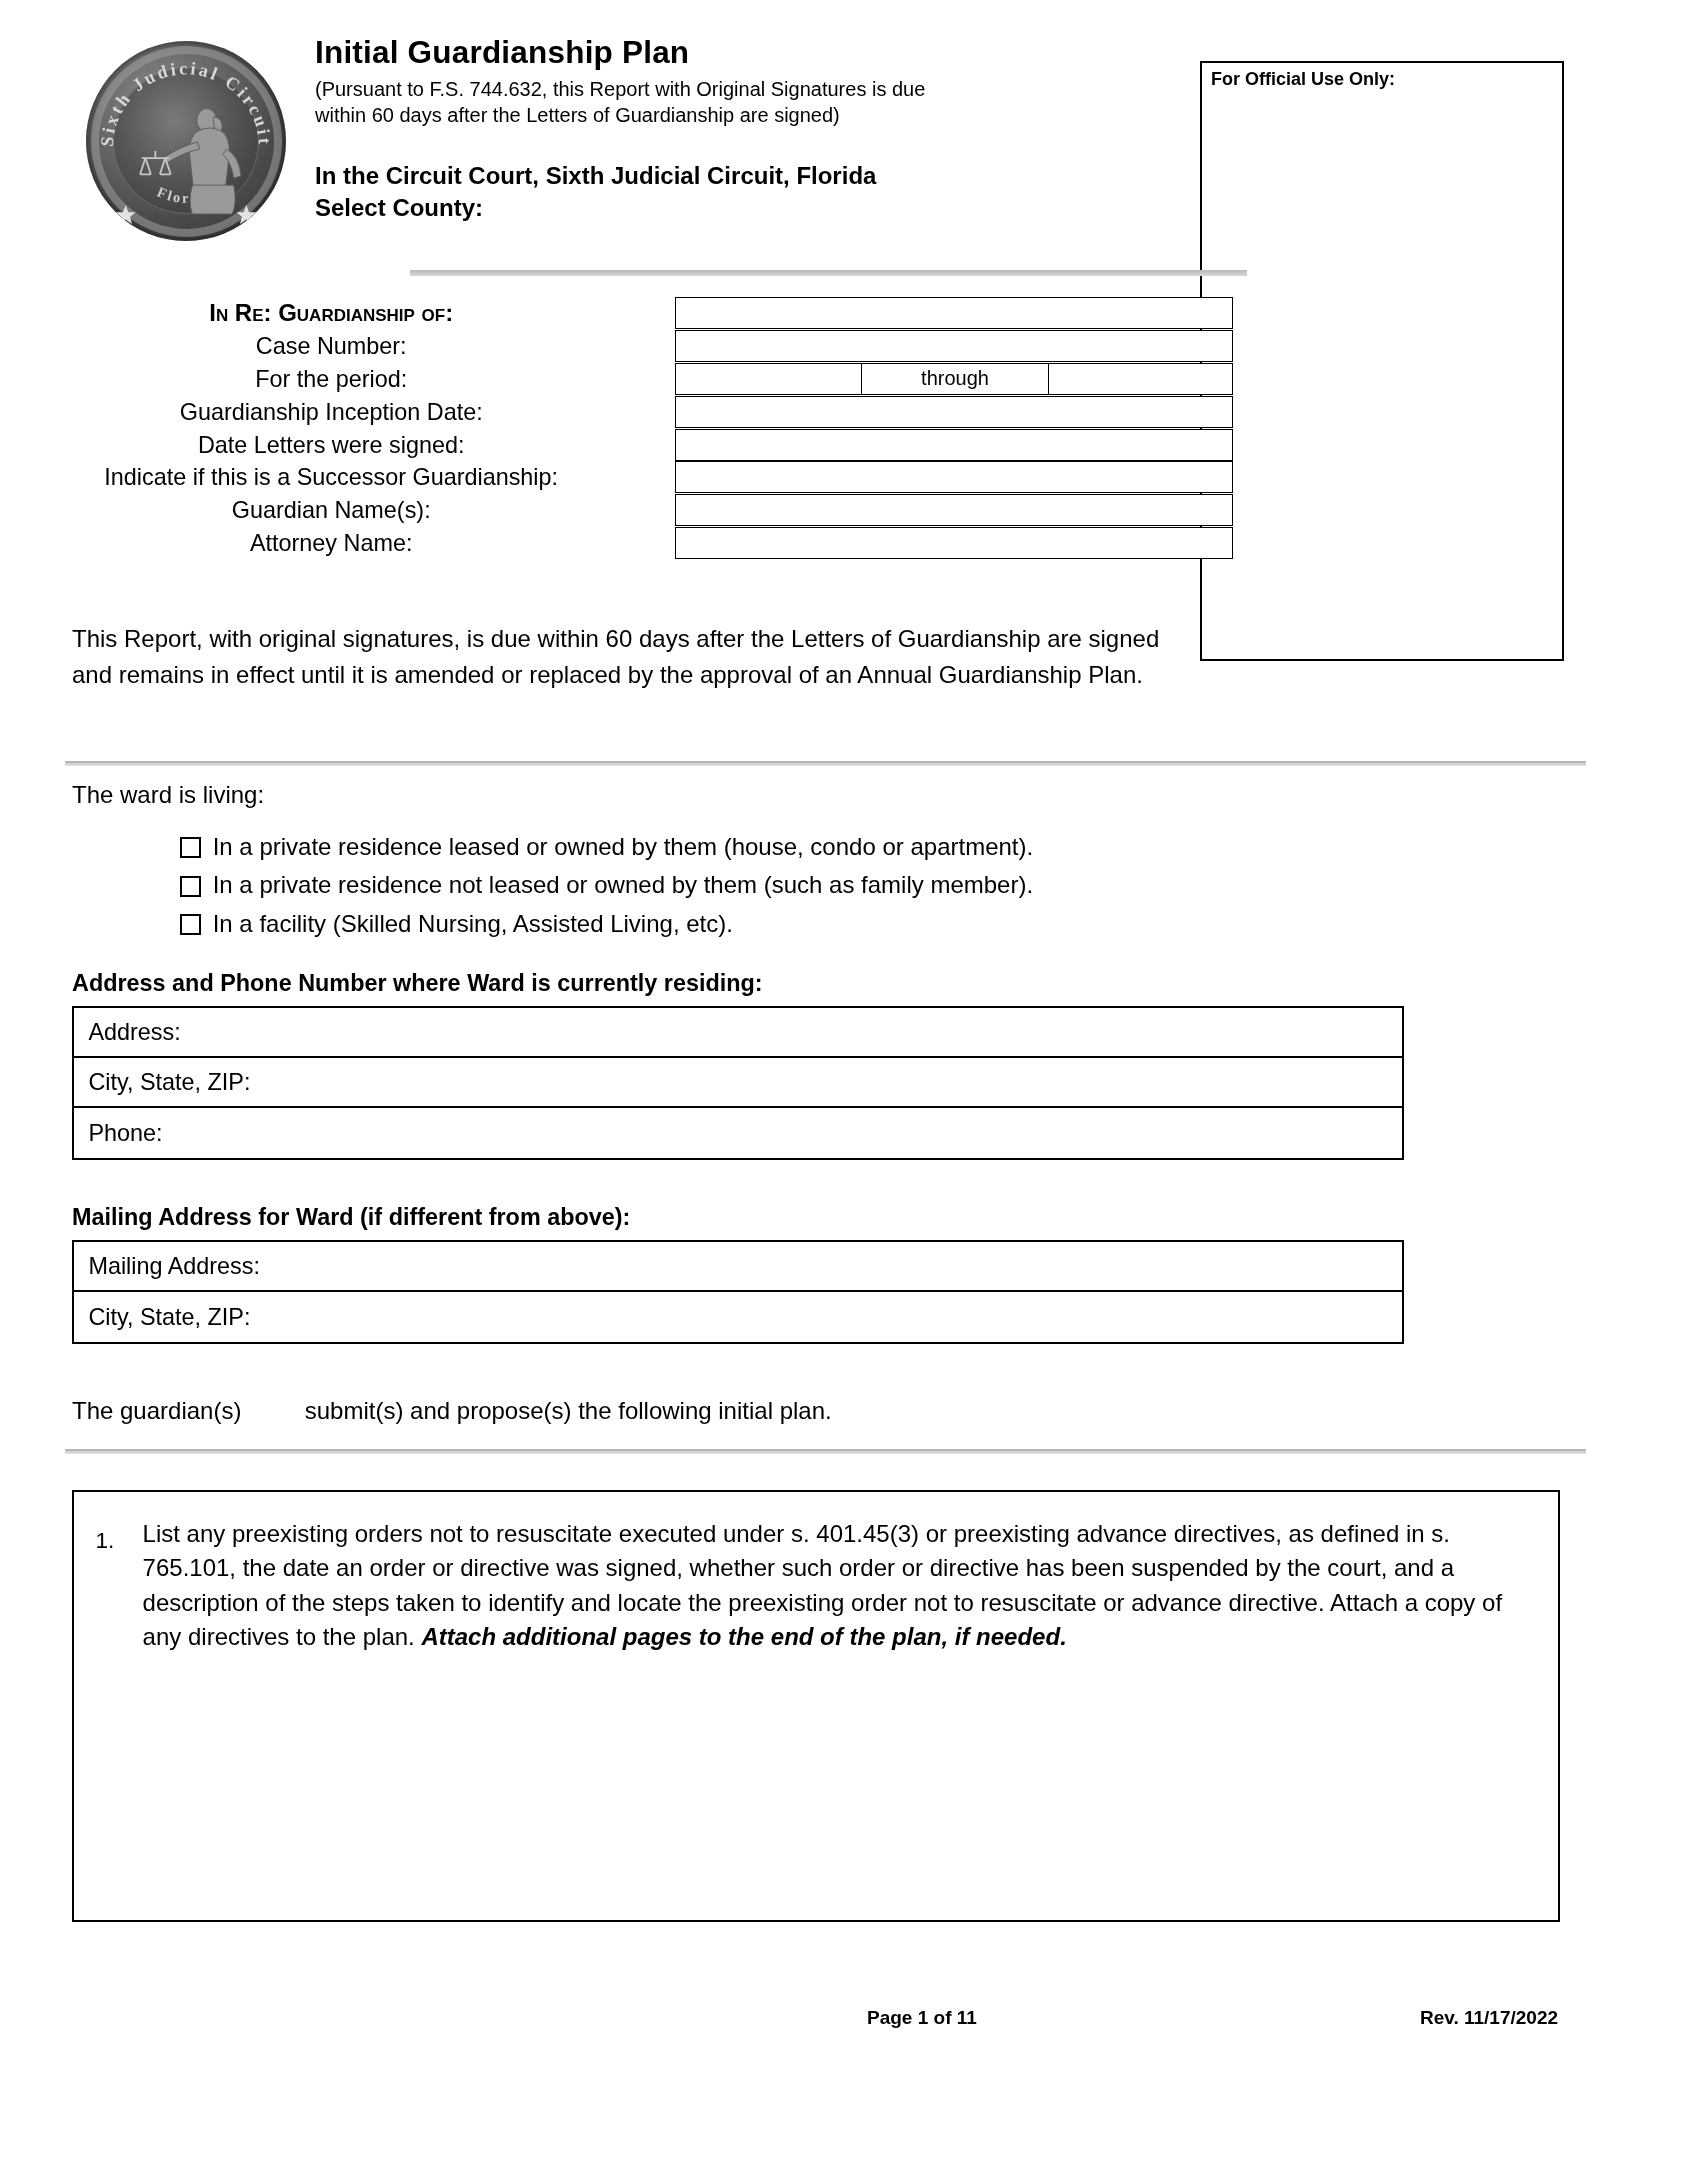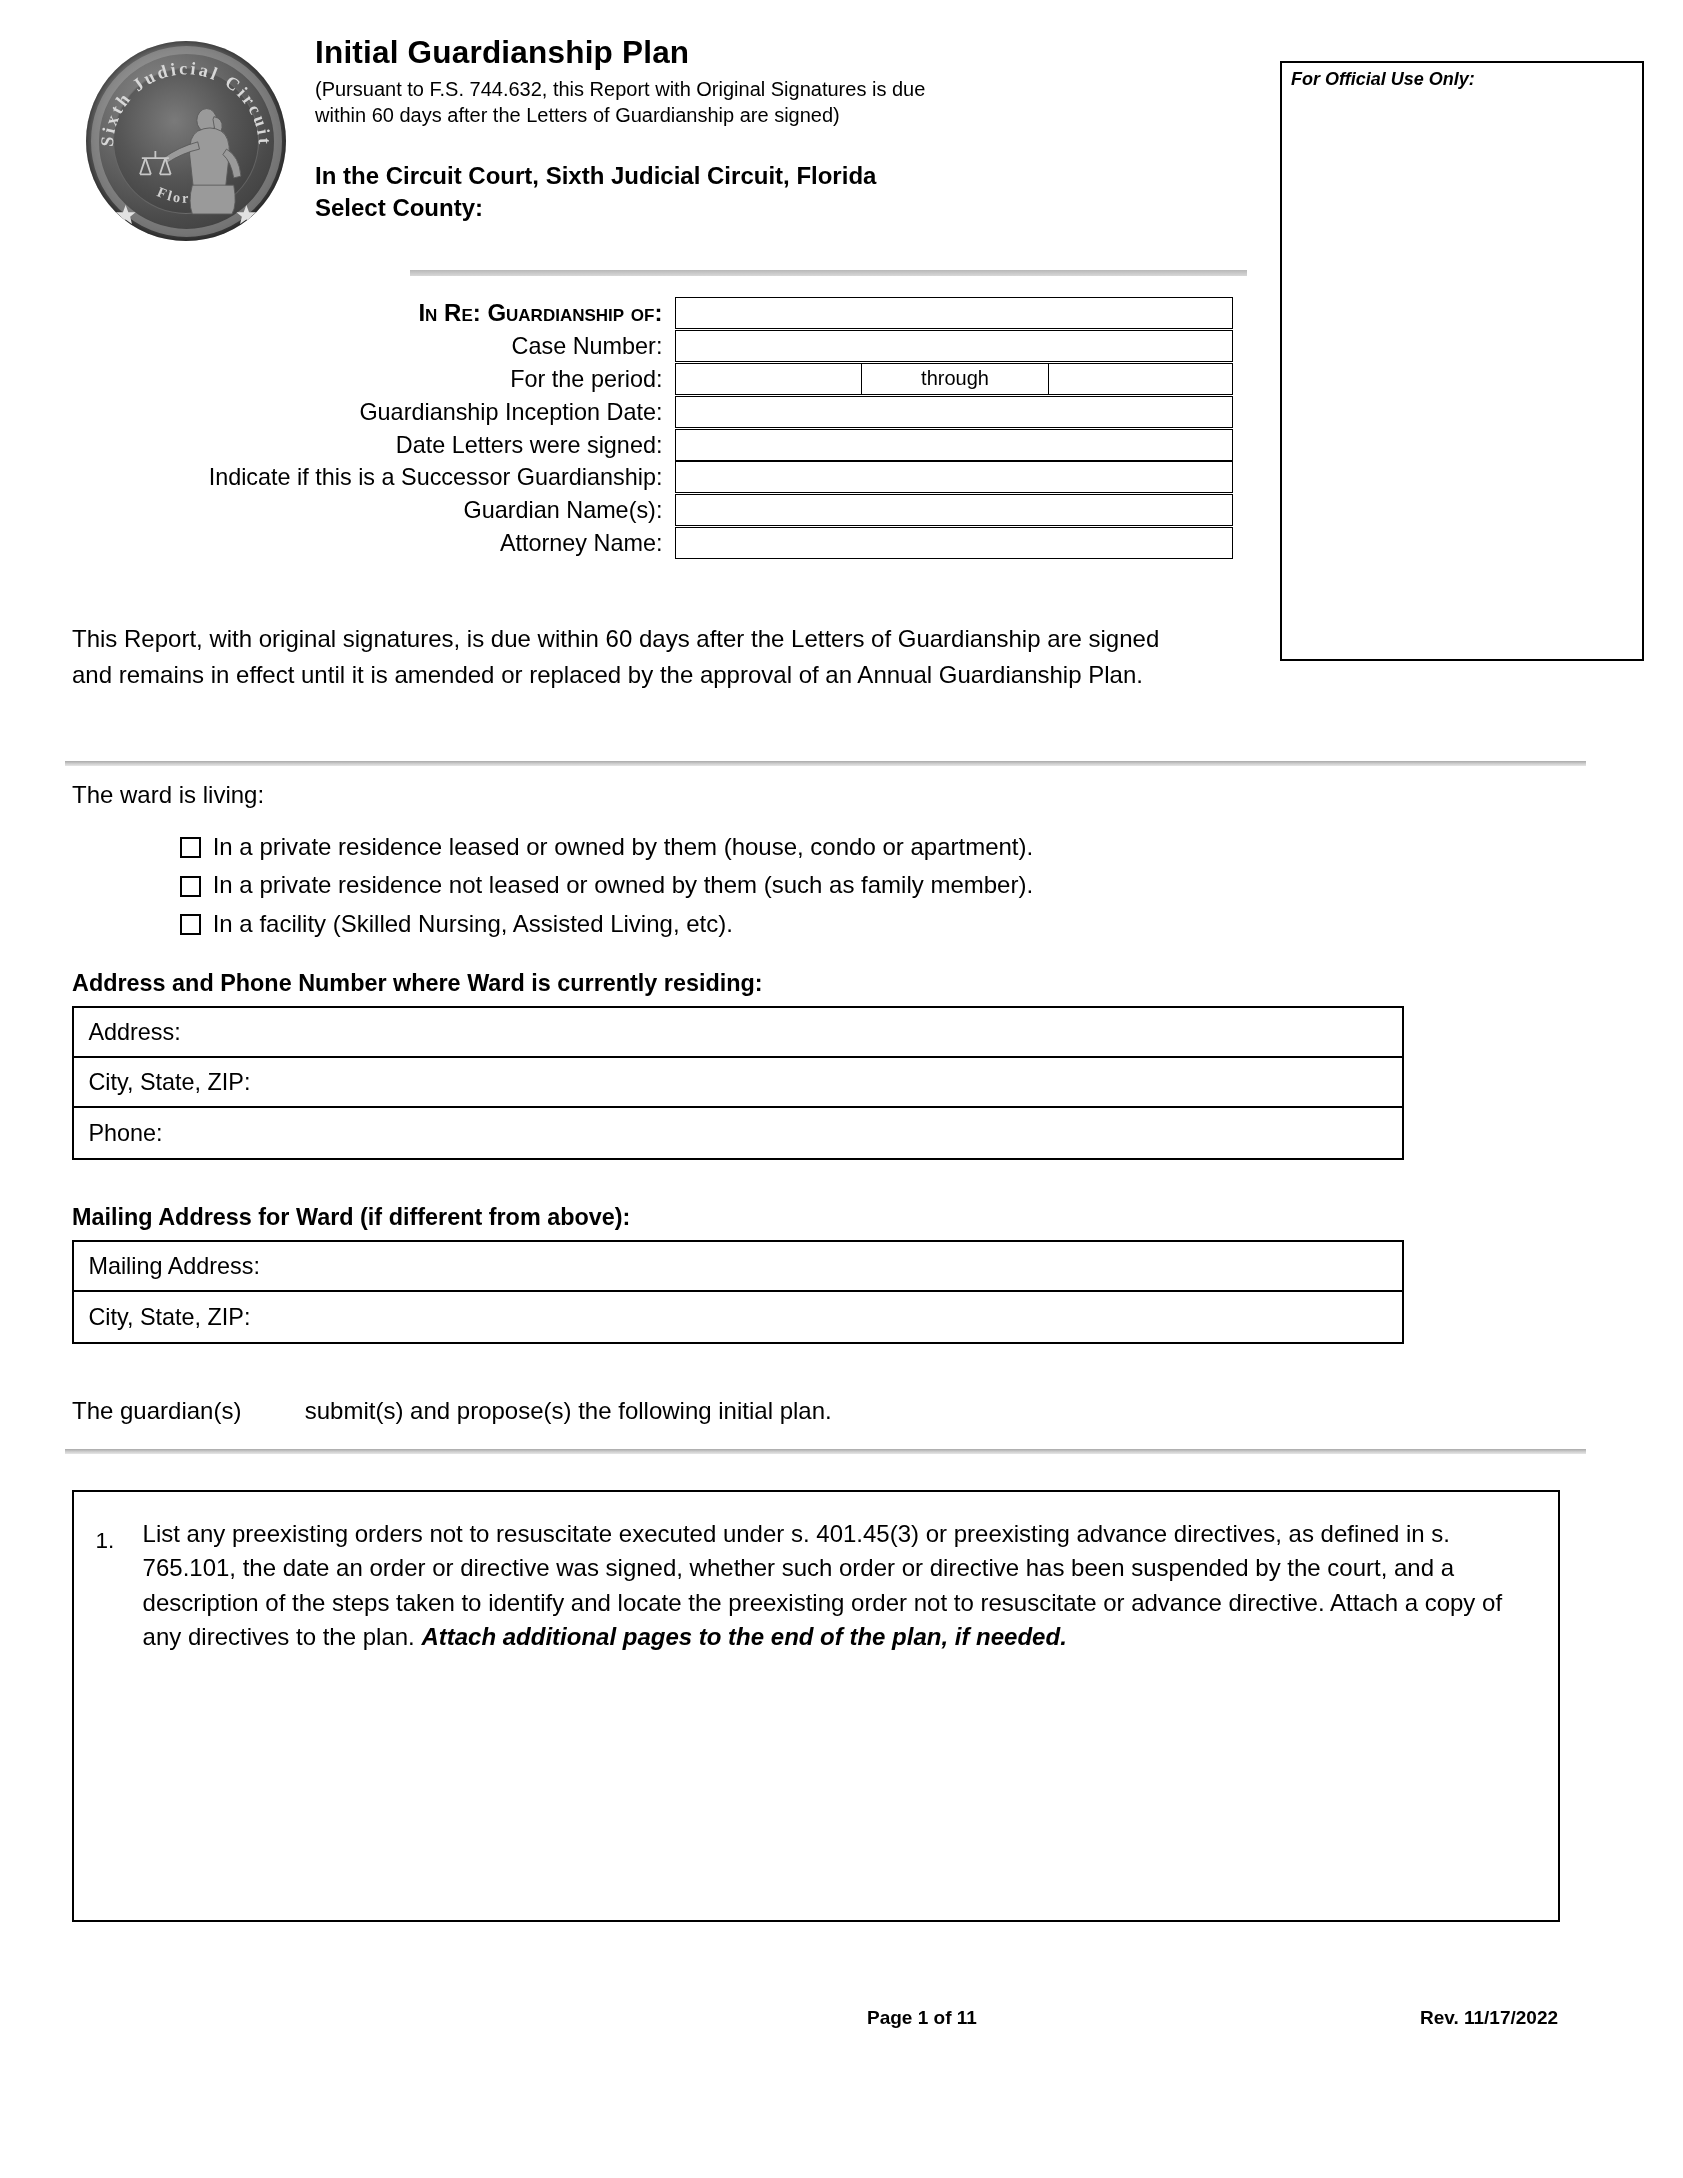--- a/index.html
+++ b/index.html
@@ -83,27 +83,26 @@
   }
   .county-line {
     font-size: 24px;
     font-weight: bold;
     line-height: 1.35;
   }
 
   
   .official-box {
     position: absolute;
-    left: 1280px;
+    left: 1200px;
     top: 61px;
     width: 364px;
     height: 600px;
     border: 2.7px solid #000;
     box-sizing: border-box;
-    font-style: italic;
   }
   .official-box .label {
     font-size: 18px;
     font-weight: bold;
     padding: 6.3px 0 0 9px;
   }
 
   
   .fields {
     position: absolute;
@@ -112,21 +111,21 @@
     width: 1233px;
   }
   .field-row {
     display: flex;
     align-items: stretch;
     height: 32px;
     margin-bottom: 0.9px;
   }
   .field-label {
     width: 675px;
-    text-align: right;
+    text-align: center;
     font-size: 23.4px;
     line-height: 32px;
     padding-right: 12.6px;
     box-sizing: border-box;
     white-space: nowrap;
   }
   .field-label.smallcaps {
     font-weight: bold;
     font-variant: small-caps;
     font-size: 24px;

